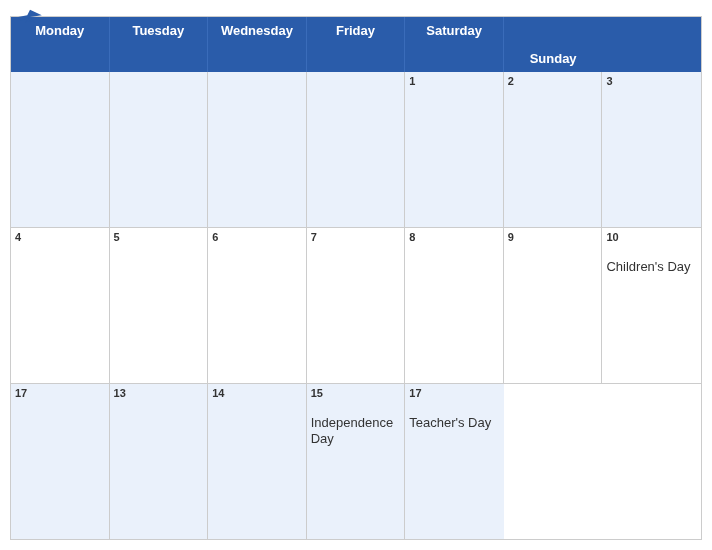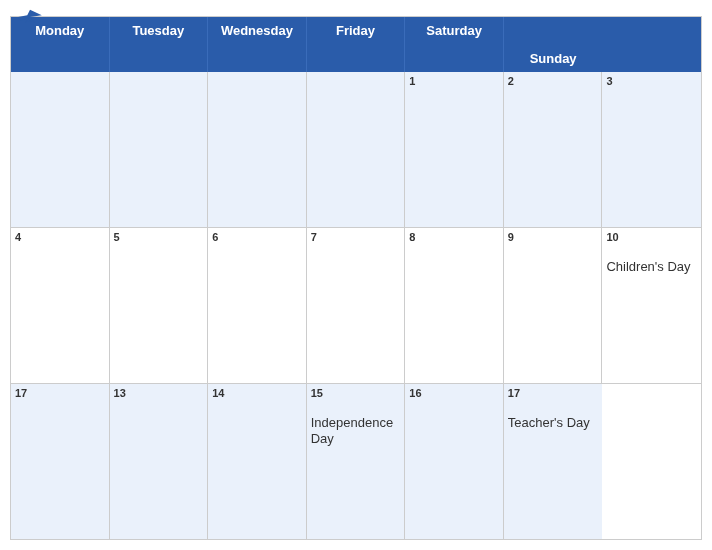--- a/index.html
+++ b/index.html
@@ -202,22 +202,19 @@
             <span class="day-num">13</span>
           </div>
           <div class="day-cell">
             <span class="day-num">14</span>
           </div>
           <div class="day-cell">
             <span class="day-num">15</span>
             <div class="holiday-name">Independence Day</div>
           </div>
           <div class="day-cell">
-            <span class="day-num">16</span>
-          </div>
-          <div class="day-cell">
             <span class="day-num">17</span>
             <div class="holiday-name">Teacher's Day</div>
           </div>
         </div>
       </div>
   </div>
 </div>
 
 </body></html>

